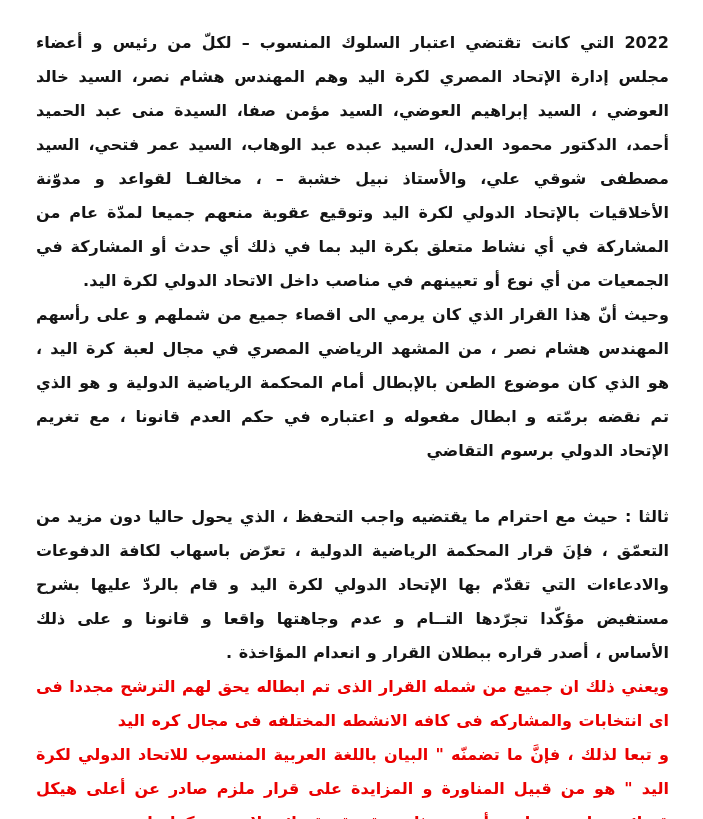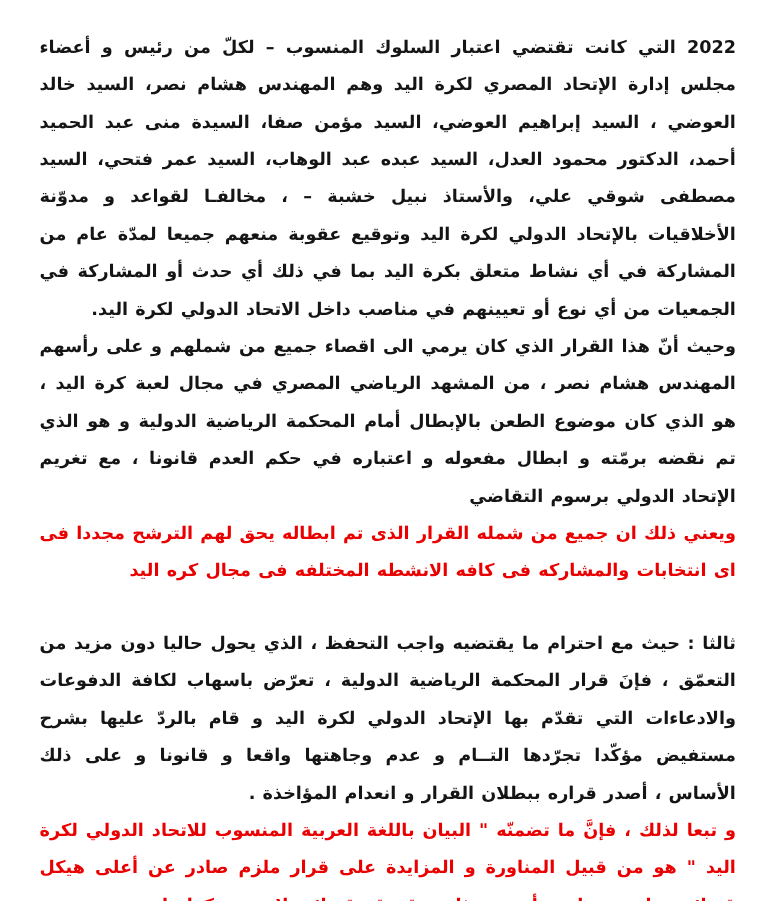--- a/index.html
+++ b/index.html
@@ -40,19 +40,19 @@
   }
 </style>
 </head>
 <body>
 
 <div class="page">
   <p class="para">2022  التي كانت تقتضي اعتبار السلوك المنسوب – لكلّ من رئيس و أعضاء مجلس إدارة الإتحاد المصري لكرة اليد وهم المهندس هشام نصر، السيد خالد العوضي ، السيد إبراهيم العوضي، السيد مؤمن صفا، السيدة منى عبد الحميد أحمد، الدكتور محمود العدل، السيد عبده عبد الوهاب، السيد عمر فتحي، السيد مصطفى شوقي علي، والأستاذ نبيل خشبة – ، مخالفـا لقواعد و مدوّنة الأخلاقيات بالإتحاد الدولي لكرة اليد وتوقيع عقوبة منعهم جميعا لمدّة عام من المشاركة في أي نشاط متعلق بكرة اليد بما في ذلك أي حدث أو المشاركة في الجمعيات من أي نوع أو تعيينهم في مناصب داخل الاتحاد الدولي لكرة اليد.</p>
 
   <p class="para">وحيث أنّ هذا القرار الذي كان يرمي الى اقصاء جميع من شملهم و على رأسهم المهندس هشام نصر ، من المشهد الرياضي المصري في مجال لعبة كرة اليد ، هو الذي كان موضوع الطعن بالإبطال أمام المحكمة الرياضية الدولية و هو الذي تم  نقضه برمّته و ابطال مفعوله و اعتباره في حكم العدم قانونا ، مع تغريم الإتحاد الدولي برسوم التقاضي</p>
 
+  <p class="para gap-before">ثالثا :  حيث مع احترام ما يقتضيه واجب التحفظ ، الذي يحول حاليا دون مزيد من التعمّق  ، فإنَ قرار المحكمة الرياضية الدولية ، تعرّض باسهاب لكافة الدفوعات والادعاءات  التي تقدّم بها الإتحاد الدولي لكرة اليد و قام بالردّ عليها بشرح مستفيض  مؤكّدا تجرّدها التــام و عدم وجاهتها واقعا و قانونا و على ذلك الأساس ، أصدر قراره ببطلان القرار و انعدام المؤاخذة .</p>
+
   <p class="para red">ويعني ذلك ان جميع من شمله القرار الذى تم ابطاله يحق لهم الترشح مجددا فى اى انتخابات والمشاركه فى كافه الانشطه المختلفه فى مجال كره اليد</p>
-
-  <p class="para gap-before">ثالثا :  حيث مع احترام ما يقتضيه واجب التحفظ ، الذي يحول حاليا دون مزيد من التعمّق  ، فإنَ قرار المحكمة الرياضية الدولية ، تعرّض باسهاب لكافة الدفوعات والادعاءات  التي تقدّم بها الإتحاد الدولي لكرة اليد و قام بالردّ عليها بشرح مستفيض  مؤكّدا تجرّدها التــام و عدم وجاهتها واقعا و قانونا و على ذلك الأساس ، أصدر قراره ببطلان القرار و انعدام المؤاخذة .</p>
 
   <p class="para red">و تبعا لذلك ، فإنَّ ما تضمنّه " البيان باللغة العربية المنسوب للاتحاد الدولي لكرة اليد " هو من قبيل المناورة و المزايدة على قرار ملزم صادر عن أعلى هيكل قضائي رياضي دولي ، أصبح بمثابة حقيــقة قضائية لا يجوز نكرانها.</p>
 
 </div>
 
 </body></html>

